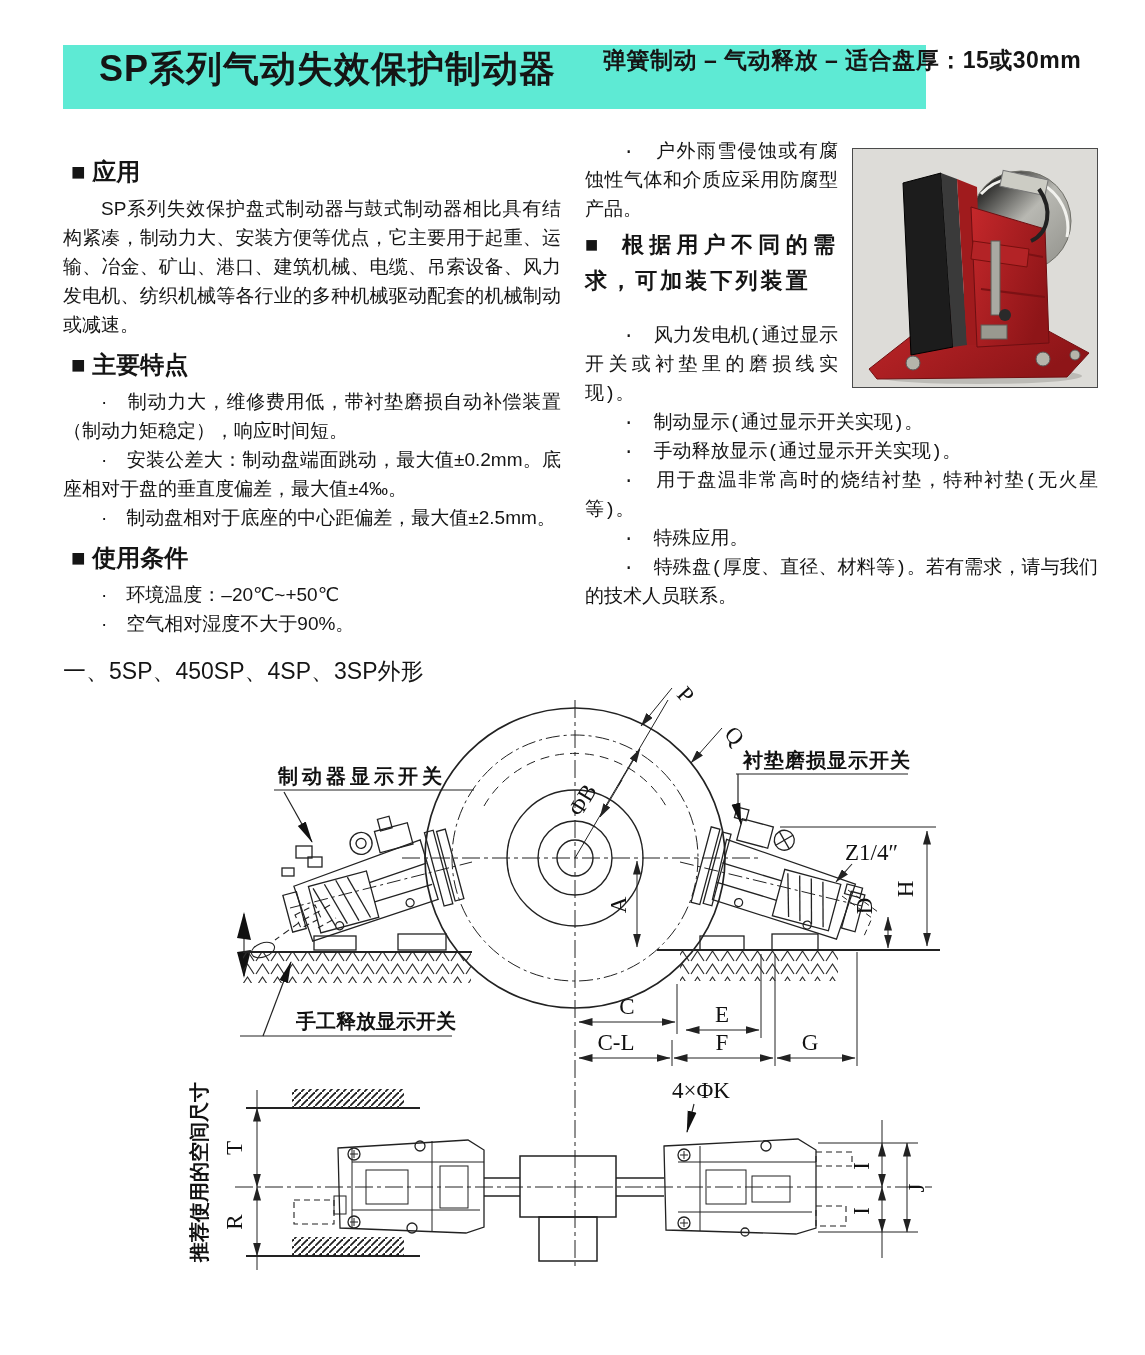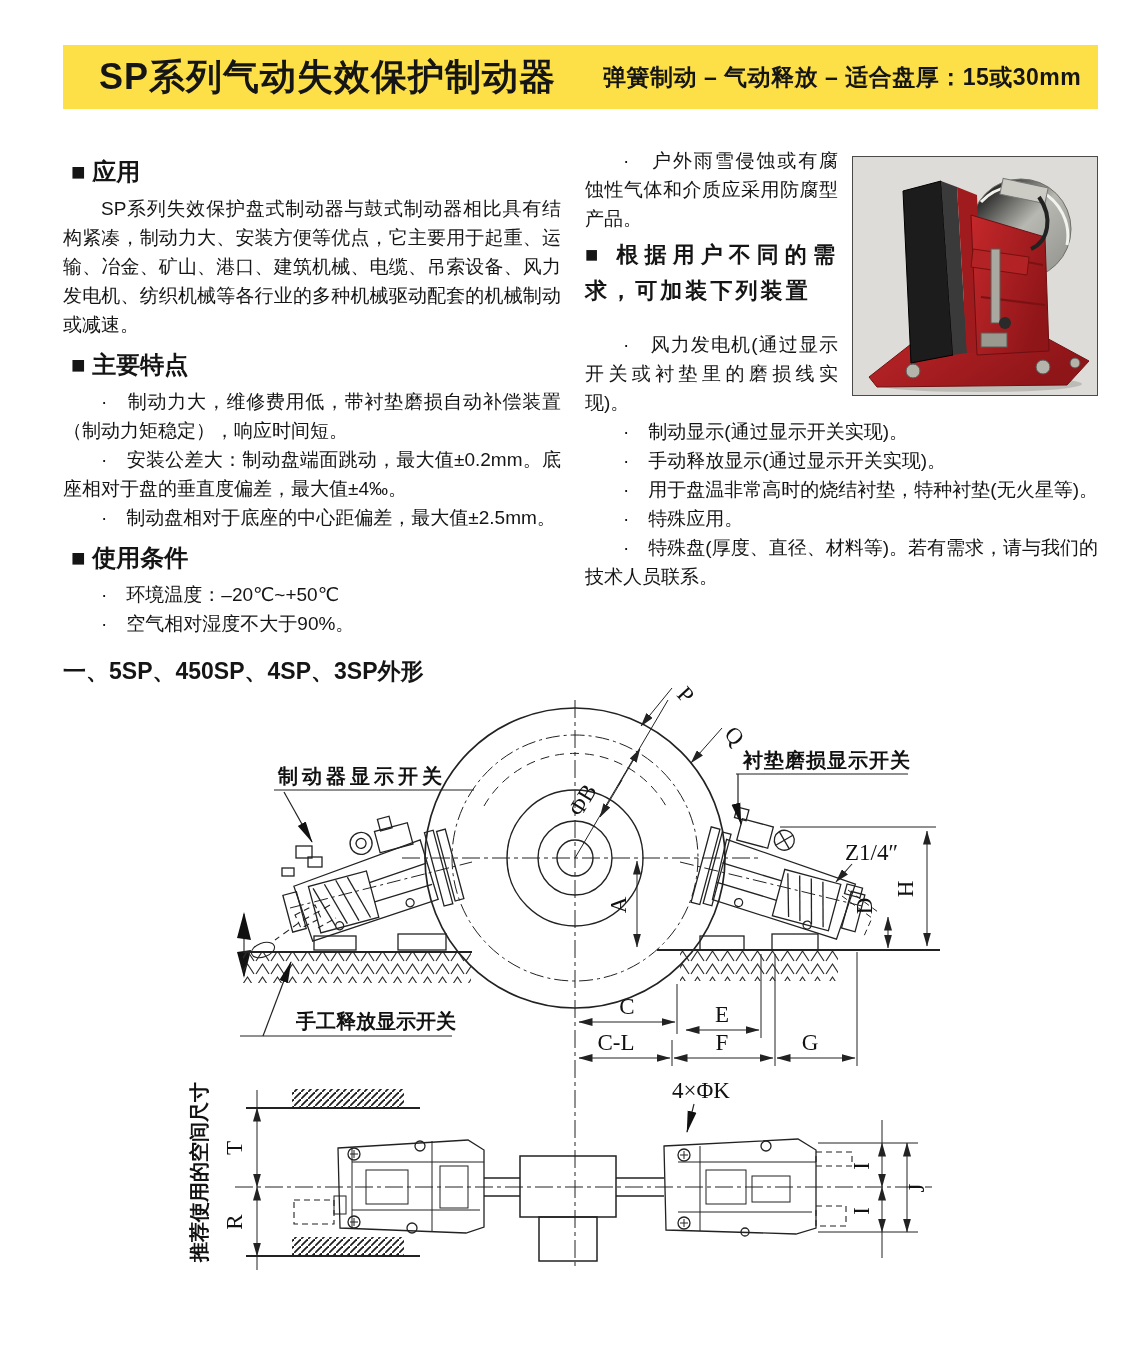--- a/index.html
+++ b/index.html
@@ -1,29 +1,29 @@
 <!DOCTYPE html>
 <html><head>
 <meta charset="utf-8">
 <style>
   html,body{margin:0;padding:0;background:#ffffff;}
   .page{position:relative;width:1145px;height:1355px;background:#fff;overflow:hidden;
         font-family:"Liberation Sans","DejaVu Sans",sans-serif;color:#151515;}
-  .header{position:absolute;left:63px;top:45px;width:1035px;height:64px;background:#fde047;
-          display:flex;align-items:center;}
+  .header{position:absolute;left:63px;top:45px;width:863px;height:64px;background:#5eead4;
+          display:flex;align-items:flex-start;}
   .header .t{font-size:36px;font-weight:700;margin-left:36px;letter-spacing:1px;white-space:nowrap;}
   .header .s{font-size:23px;font-weight:700;margin-left:47px;letter-spacing:.5px;white-space:nowrap;}
   .col-left{position:absolute;left:63px;top:146px;width:498px;}
-  .col-right{position:absolute;left:585px;top:146px;width:513px;}
+  .col-right{position:absolute;left:585px;top:138px;width:513px;font-family:Liberation Mono, monospace;}
   h3.sec{font-size:24px;font-weight:700;margin:10px 0 6px 8px;}
   .para{font-size:19px;line-height:29px;text-align:justify;margin:0;text-indent:2em;}
   .rhead{font-size:22px;font-weight:700;line-height:36px;text-align:justify;letter-spacing:.14em;margin:4px 0 21px 0;}
   .photo{float:right;width:246px;height:240px;margin:10px 0 14px 14px;border:1px solid #4a4a4a;
          background:#dddcd8;box-sizing:border-box;}
-  .fighead{position:absolute;left:63px;top:656px;font-size:23px;font-weight:700;}
+  .fighead{position:absolute;left:63px;top:656px;font-size:23px;font-weight:400;}
   svg.diag{position:absolute;left:0;top:678px;}
   text.cjk{font-family:"Liberation Sans","DejaVu Sans",sans-serif;font-weight:700;font-size:20px;fill:#111;}
   text.dim{font-family:"Liberation Serif","DejaVu Serif",serif;font-size:23px;fill:#111;}
 </style>
 </head>
 <body>
 
 <div class="page">
 
   <div class="header">

